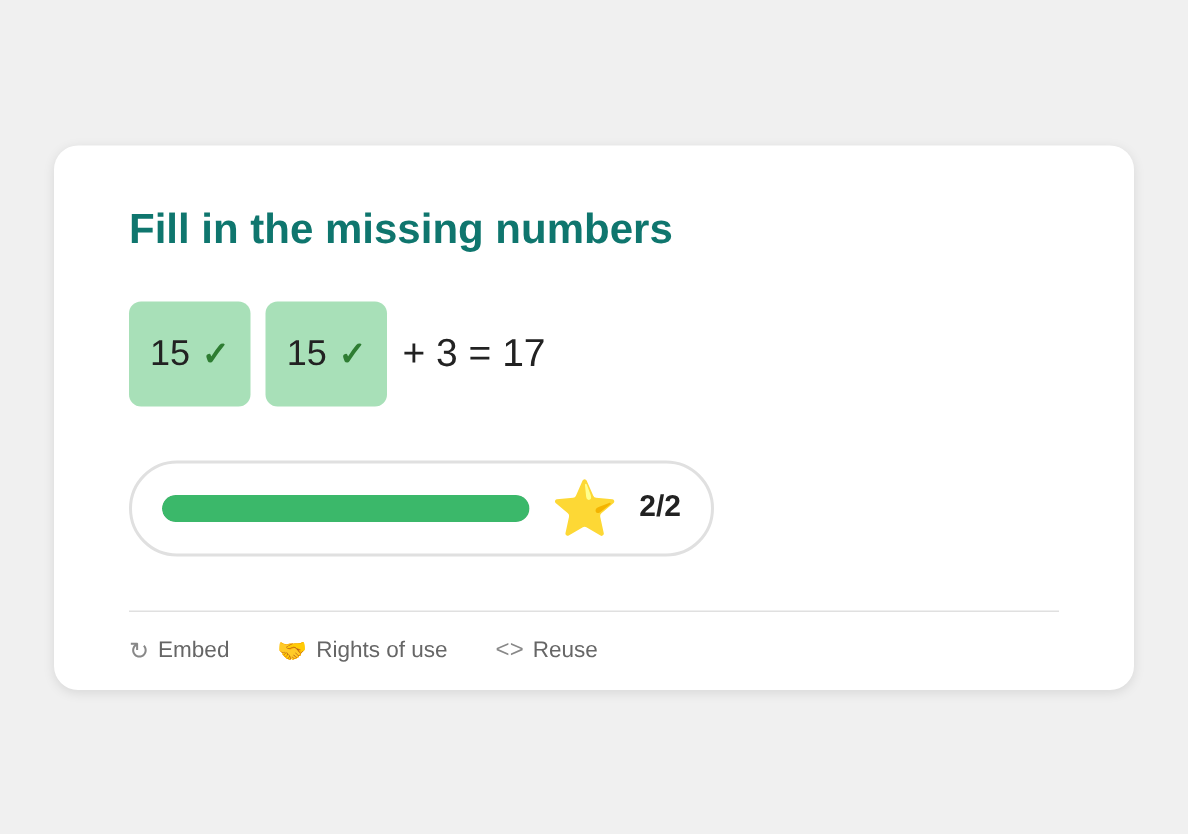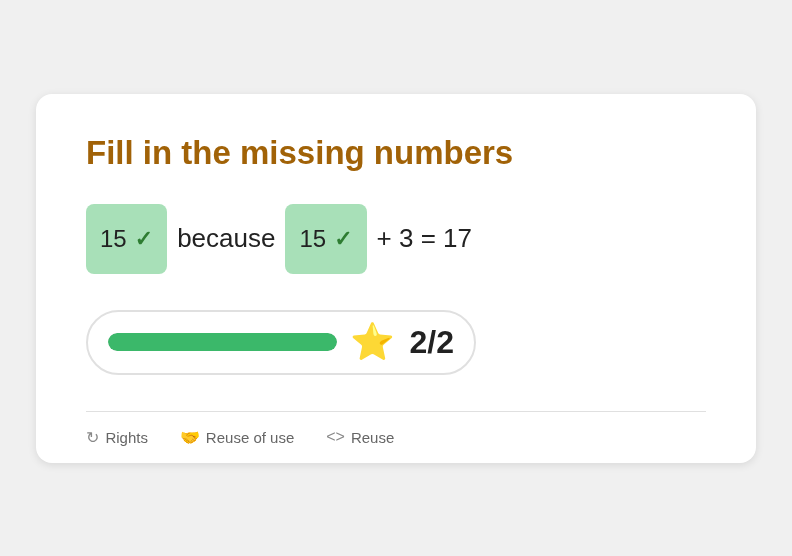--- a/index.html
+++ b/index.html
@@ -21,23 +21,23 @@
     .card {
       background: #ffffff;
       border-radius: 16px;
       width: 720px;
       padding: 40px 50px 0 50px;
       box-shadow: 0 2px 8px rgba(0,0,0,0.1);
       overflow: hidden;
     }
 
     .question-title {
-      font-size: 33px;
+      font-size: 28px;
       font-weight: bold;
-      color: #a16207;
+      color: #0f766e;
       margin-bottom: 32px;
     }
 
     .equation-row {
       display: flex;
       align-items: center;
       font-size: 26px;
       color: #222;
       margin-bottom: 36px;
       gap: 10px;
@@ -85,21 +85,21 @@
       border-radius: 9px;
       width: 100%;
     }
 
     .star-icon {
       font-size: 36px;
       line-height: 1;
     }
 
     .score-text {
-      font-size: 32px;
+      font-size: 20px;
       font-weight: bold;
       color: #222;
     }
 
     .footer {
       border-top: 1px solid #e0e0e0;
       display: flex;
       align-items: center;
       gap: 32px;
       padding: 16px 0;
@@ -127,21 +127,20 @@
 
   <div class="question-title">Fill in the missing numbers</div>
 
   <div class="equation-row">
 
     <div class="answer-box">
       <span>15</span>
       <span class="checkmark">✓</span>
     </div>
 
-    <span>because</span>
 
     <div class="answer-box">
       <span>15</span>
       <span class="checkmark">✓</span>
     </div>
 
     <span>+ 3 = 17</span>
   </div>
 
   <div class="progress-container">
@@ -149,26 +148,26 @@
       <div class="progress-bar-fill"></div>
     </div>
     <span class="star-icon">⭐</span>
     <span class="score-text">2/2</span>
   </div>
 
   <div class="footer">
 
     <div class="footer-item">
       <span class="footer-icon">↻</span>
-      <span>Rights</span>
+      <span>Embed</span>
     </div>
 
     <div class="footer-item">
       <span class="footer-icon">🤝</span>
-      <span>Reuse of use</span>
+      <span>Rights of use</span>
     </div>
 
     <div class="footer-item">
       <span class="footer-icon">&lt;&gt;</span>
       <span>Reuse</span>
     </div>
 
   </div>
 
 </div>

